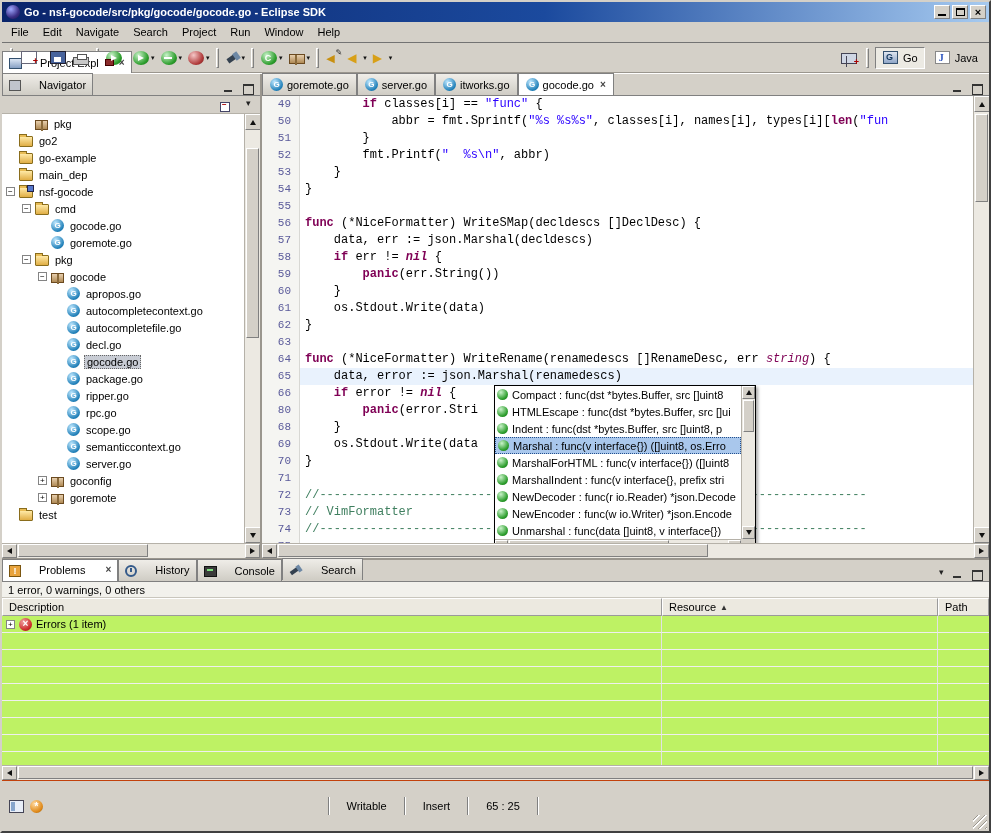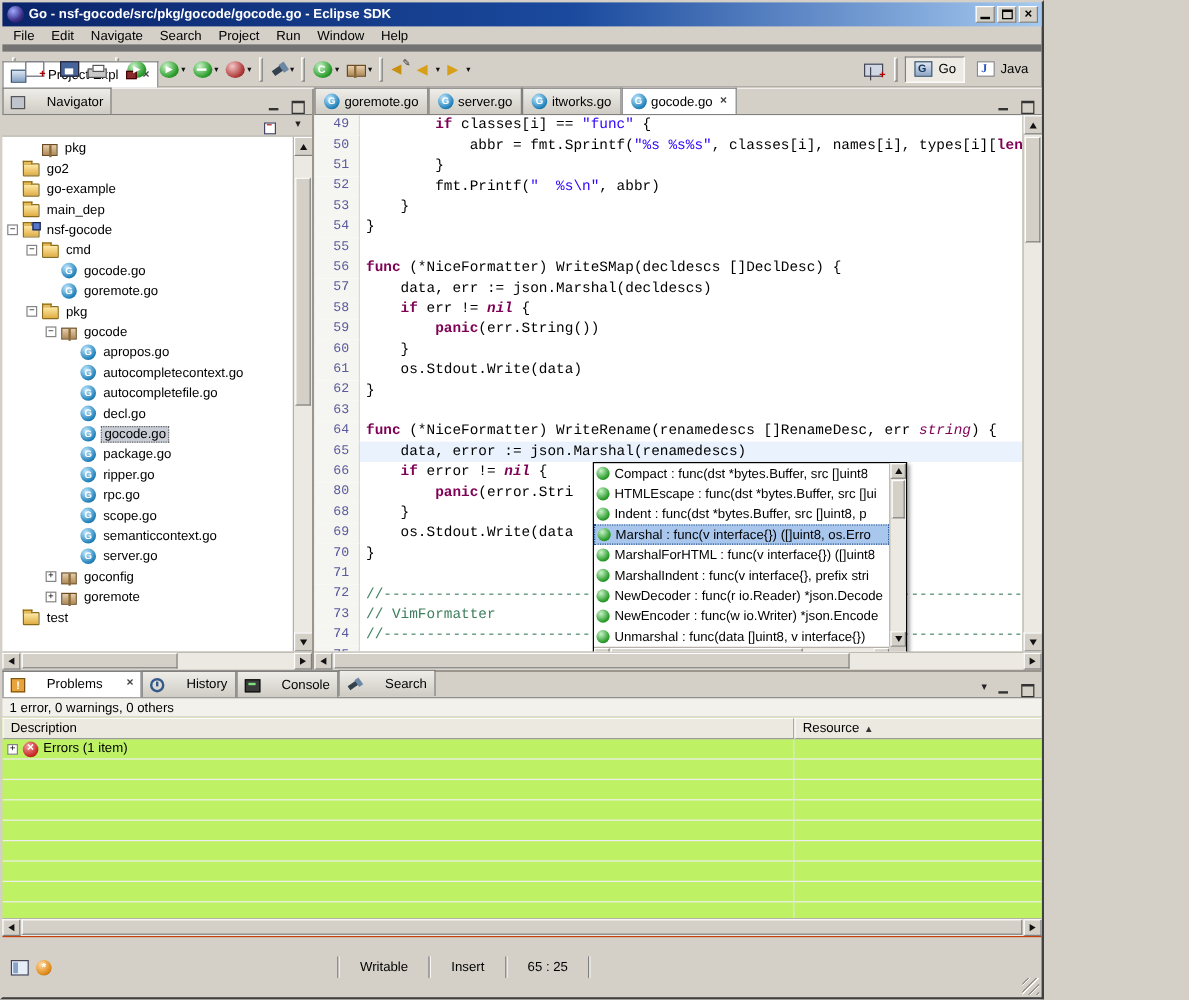--- a/index.html
+++ b/index.html
@@ -1,34 +1,34 @@
 <!DOCTYPE html>
 <html><head>
 <meta charset="utf-8">
 <style>
   *{box-sizing:border-box;margin:0;padding:0}
   html,body{width:991px;height:833px;overflow:hidden;background:#d4d0c8;
     font-family:"Liberation Sans",sans-serif;font-size:11px;color:#000;cursor:default}
-  .win{width:870px;height:833px;display:flex;flex-direction:column;
+  .win{width:991px;height:833px;display:flex;flex-direction:column;
     border:2px solid;border-color:#d4d0c8 #404040 #404040 #d4d0c8;background:#d4d0c8}
   
   .titlebar{height:20px;flex:0 0 20px;display:flex;align-items:center;padding:0 3px;
     background:linear-gradient(90deg,#0a246a 0%,#1b4a9e 55%,#a6caf0 100%);color:#fff}
   .appico{width:14px;height:14px;border-radius:50%;margin:0 4px 0 1px;
     background:radial-gradient(circle at 35% 30%,#9fa8ff,#3b2f86 60%,#17124a)}
   .ttext{font-weight:bold;font-size:11px;flex:1;white-space:nowrap;overflow:hidden}
   .wbtns{display:flex;gap:2px}
   .wbtn{width:16px;height:14px;background:#d4d0c8;border:1px solid;
     border-color:#fff #808080 #808080 #fff;color:#000}
   .g-min{width:8px;height:2px;background:#000;display:block;margin:8px auto 0}
   .g-max{width:9px;height:8px;border:1px solid #000;border-top:2px solid #000;display:block;margin:2px auto}
   .g-x{font:bold 11px/12px "Liberation Sans",sans-serif;display:block;text-align:center}
   
   .menubar{height:21px;flex:0 0 21px;display:flex;align-items:center;padding-left:2px;
-    border-bottom:6px solid #737373}
+    border-bottom:1px solid #737373}
   .menu-item{padding:3px 7px}
   
   .toolbar{height:30px;flex:0 0 30px;display:flex;align-items:center;
     border-bottom:1px solid #9a968e;padding:0 4px}
   .tleft{display:flex;align-items:center;flex:1}
   .tright{display:flex;align-items:center;gap:2px}
   .tgrip{width:3px;height:20px;border:1px solid;border-color:#fff #808080 #808080 #fff;margin:0 4px}
   .tgroup{display:flex;align-items:center;gap:1px}
   .tbtn{display:inline-flex;align-items:center;height:24px;padding:1px 2px}
   .dd{font-size:7px;margin-left:1px;color:#111}

